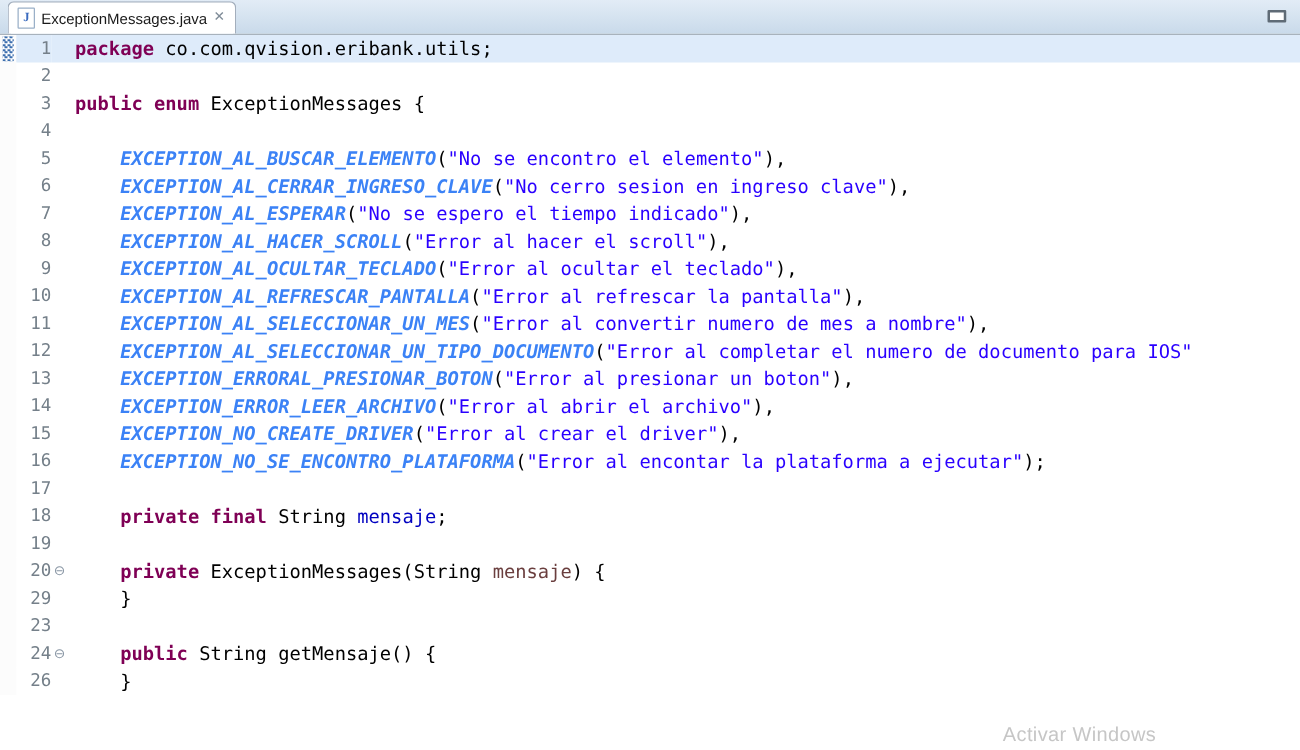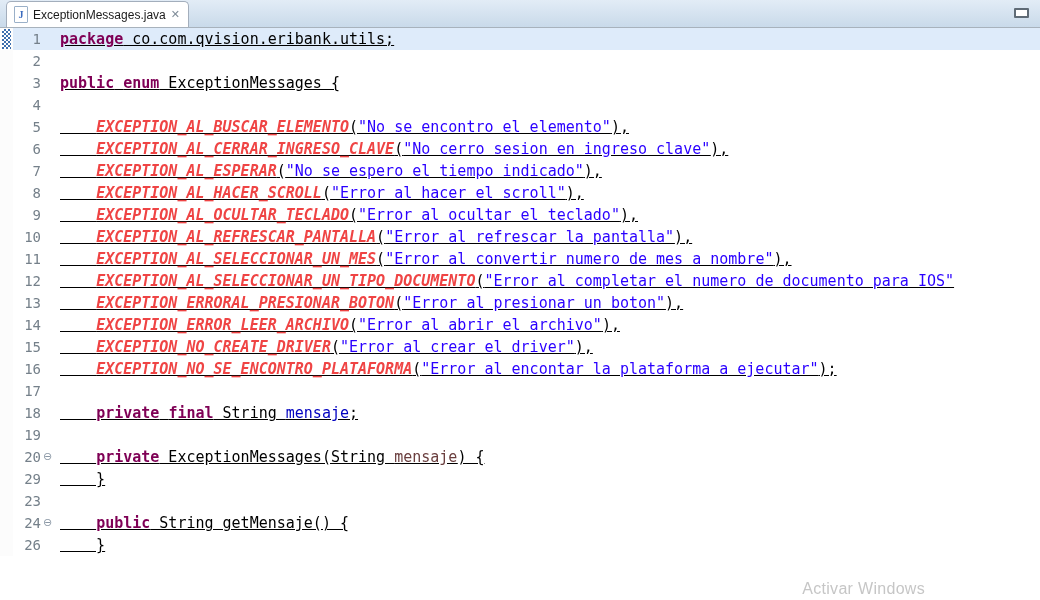--- a/index.html
+++ b/index.html
@@ -53,26 +53,26 @@
     background-size:4px 4px;
   }
   .num{
     width:28px;flex:0 0 28px;text-align:right;color:#75808a;
     font-size:14px;
   }
   .fold{
     width:17px;flex:0 0 17px;text-align:left;padding-left:2px;color:#8a97a5;
     font-size:11px;font-family:"DejaVu Sans",sans-serif;
   }
-  .code{flex:1;white-space:pre;color:#000;text-decoration:underline;}
+  .code{flex:1;white-space:pre;color:#000;}
   .row.hl .num,.row.hl .fold,.row.hl .code{background:#deebfa;}
   
   .tk-k{color:#7F0055;font-weight:bold;}
   .tk-d{color:#000000;}
-  .tk-c{color:#ef4444;font-weight:bold;font-style:italic;margin-top:48px;}
+  .tk-c{color:#3b82f6;font-weight:bold;font-style:italic;margin-top:48px;}
   .tk-s{color:#2A00FF;}
   .tk-f{color:#0000C0;}
   .tk-p{color:#6A3E3E;}
   
   .watermark{
     position:absolute;right:115px;bottom:2px;
     font-size:16px;color:#c6c6c6;letter-spacing:0.3px;
   }
 </style>
 </head>

